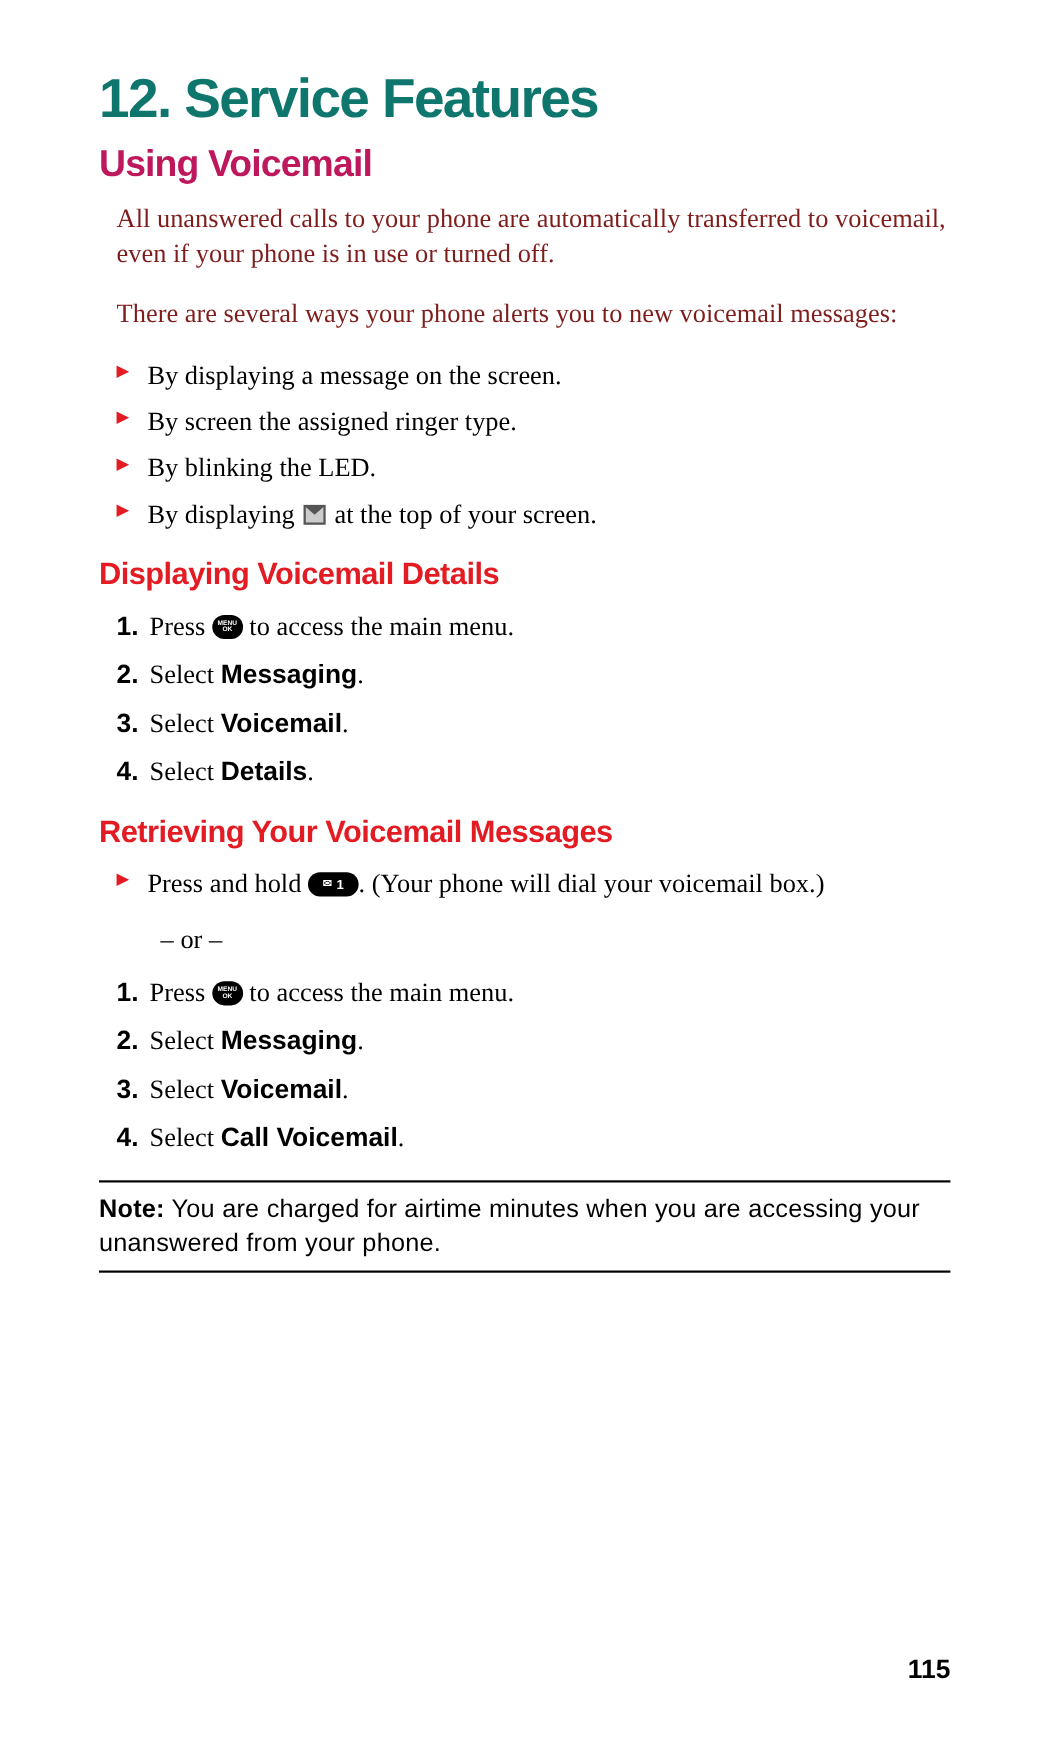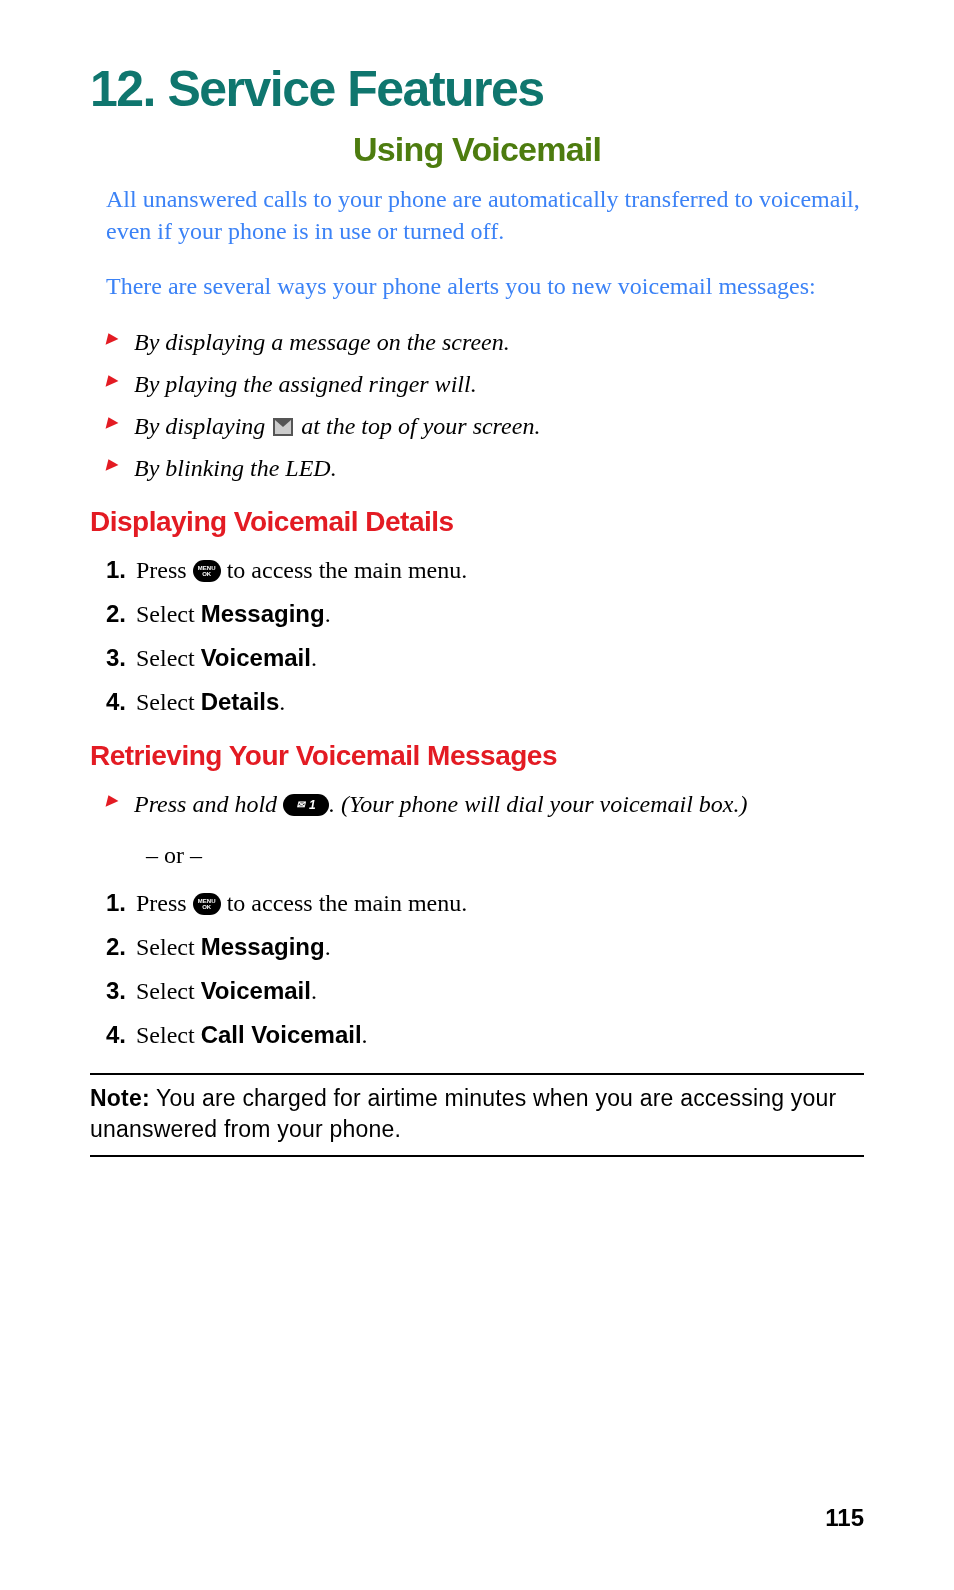--- a/index.html
+++ b/index.html
@@ -19,45 +19,43 @@
     font-weight: 800;
     font-size: 50px;
     color: #0f766e;
     letter-spacing: -1.5px;
     margin-bottom: 12px;
   }
   .section-title {
     font-family: 'Helvetica Neue', Helvetica, Arial, sans-serif;
     font-weight: 700;
     font-size: 34px;
-    color: #4d7c0f;
+    color: #be185d;
     letter-spacing: -0.8px;
     margin-bottom: 14px;
-    text-align: center;
   }
   .body-text {
     font-size: 24px;
     line-height: 1.35;
     margin-left: 16px;
     margin-bottom: 22px;
-    color: #3b82f6;
+    color: #7f1d1d;
   }
   .subsection-title {
     font-family: 'Helvetica Neue', Helvetica, Arial, sans-serif;
     font-weight: 700;
     font-size: 28px;
     color: #e31b23;
     margin-bottom: 14px;
     letter-spacing: -0.5px;
   }
   .bullet-list {
     list-style: none;
     margin-left: 16px;
     margin-bottom: 20px;
-    font-style: italic;
   }
   .bullet-list li {
     font-size: 24px;
     line-height: 1.5;
     padding-left: 28px;
     position: relative;
     margin-bottom: 6px;
   }
   .bullet-list li::before {
     content: "▶";
@@ -184,25 +182,25 @@
 
   <h2 class="section-title">Using Voicemail</h2>
 
   <p class="body-text">All unanswered calls to your phone are automatically transferred to voicemail, even if your phone is in use or turned off.</p>
 
 
   <p class="body-text">There are several ways your phone alerts you to new voicemail messages:</p>
 
   <ul class="bullet-list">
     <li>By displaying a message on the screen.</li>
-    <li>By playing the assigned ringer will.</li>
+    <li>By screen the assigned ringer type.</li>
+    <li>By blinking the LED.</li>
     <li>
       <span>By displaying </span><span class="icon-envelope"></span><span> at the top of your screen.</span>
     </li>
-    <li>By blinking the LED.</li>
   </ul>
 
   <h3 class="subsection-title">Displaying Voicemail Details</h3>
 
   <ol class="numbered-list">
     <li>
       <span class="num">1.</span>
       <span>Press </span><span class="icon-menu">
           <span>MENU</span>
           <span>OK</span>

